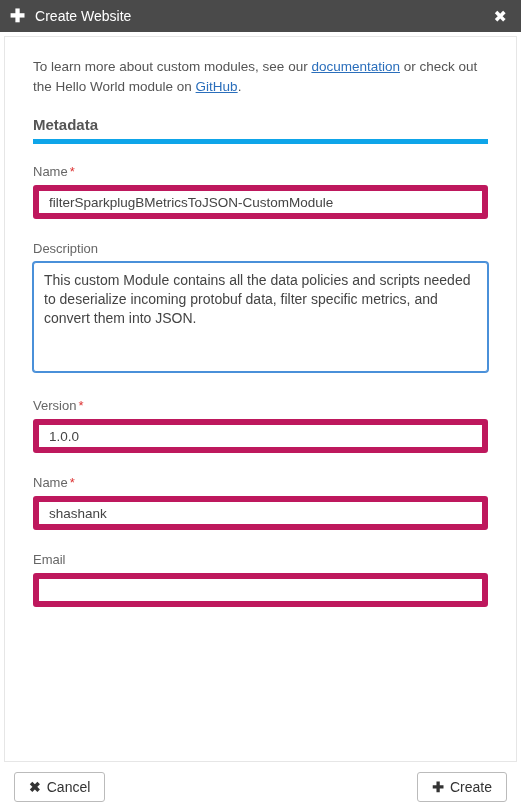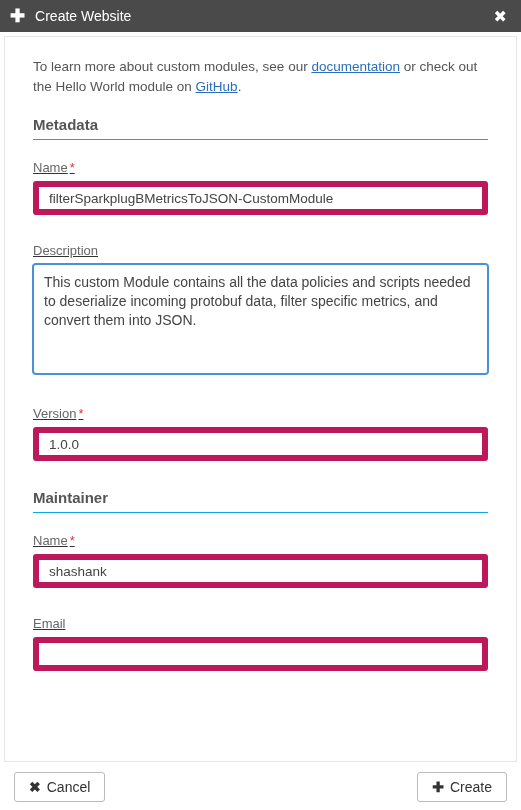--- a/index.html
+++ b/index.html
@@ -4,22 +4,22 @@
 <style>
   * { box-sizing: border-box; margin: 0; padding: 0; }
   html, body { width: 521px; height: 810px; font-family: -apple-system, "Helvetica Neue", Arial, sans-serif; background: #fff; color: #333; }
   .header { background: #4a4a4a; color: #fff; height: 32px; display: flex; align-items: center; padding: 0 10px; font-size: 14px; }
   .header .plus { font-weight: bold; font-size: 18px; margin-right: 10px; }
   .header .title { flex: 1; }
   .header .close { font-size: 16px; cursor: pointer; padding: 0 4px; }
   .body { padding: 20px 28px 10px 28px; border: 1px solid #e6e6e6; margin: 4px 4px 0 4px; height: 726px; overflow: auto; }
   .intro { font-size: 13.5px; color: #555; line-height: 1.45; margin-bottom: 20px; }
   .intro a { color: #2a6ebb; text-decoration: underline; }
-  .section-title { font-size: 15px; font-weight: 600; color: #555; border-bottom: 1px solid #0ea5e9; padding-bottom: 6px; margin-bottom: 20px; margin-top: 4px; }
-  .field { margin-bottom: 28px; text-decoration: underline; }
+  .section-title { font-size: 15px; font-weight: 600; color: #555; border-bottom: 5px solid #0ea5e9; padding-bottom: 6px; margin-bottom: 20px; margin-top: 4px; }
+  .field { margin-bottom: 22px; }
   .label { font-size: 13px; color: #666; margin-bottom: 6px; display: block; }
   .required { color: #d33; margin-left: 2px; }
   .text-input { width: 100%; height: 34px; border: 6px solid #be185d; border-radius: 3px; padding: 6px 10px; font-size: 13.5px; color: #444; background: #fff; }
   .textarea { width: 100%; height: 110px; border: 1px solid #4a90d9; box-shadow: 0 0 0 1px #4a90d9; border-radius: 3px; padding: 8px 10px; font-size: 14px; color: #444; line-height: 1.35; resize: none; font-family: inherit; }
   .footer { display: flex; justify-content: space-between; padding: 10px 14px 12px 14px; }
   .btn { border: 1px solid #bbb; background: #fff; border-radius: 3px; padding: 6px 14px; font-size: 14px; color: #333; cursor: pointer; display: flex; align-items: center; gap: 6px; }
   .btn .icon { font-weight: bold; }
 </style>
 </head>
 <body>
@@ -45,21 +45,20 @@
   <div class="field">
     <label class="label">Description</label>
     <textarea class="textarea" style="">This custom Module contains all the data policies and scripts needed to deserialize incoming protobuf data, filter specific metrics, and convert them into JSON.</textarea>
   </div>
 
   <div class="field">
     <label class="label"><span>Version</span><span class="required">*</span></label>
     <input type="text" class="text-input" value="1.0.0" style="">
   </div>
 
-  <div class="section-title">Maintainer</div>
 
   <div class="field">
     <label class="label"><span>Name</span><span class="required">*</span></label>
     <input type="text" class="text-input" value="shashank" style="">
   </div>
 
   <div class="field">
     <label class="label">Email</label>
     <input type="text" class="text-input" value="" style="">
   </div>

